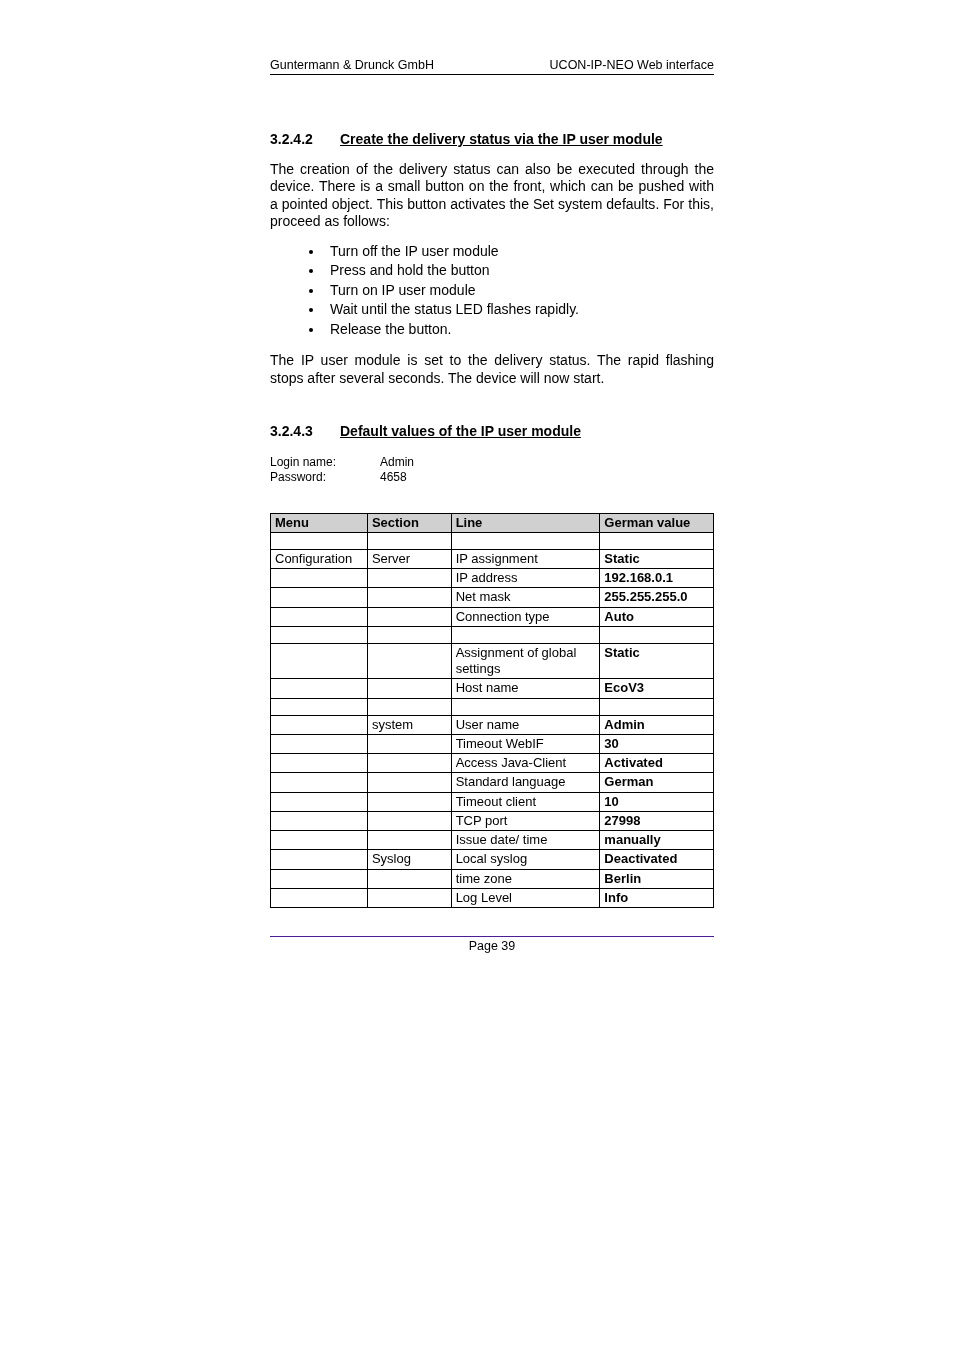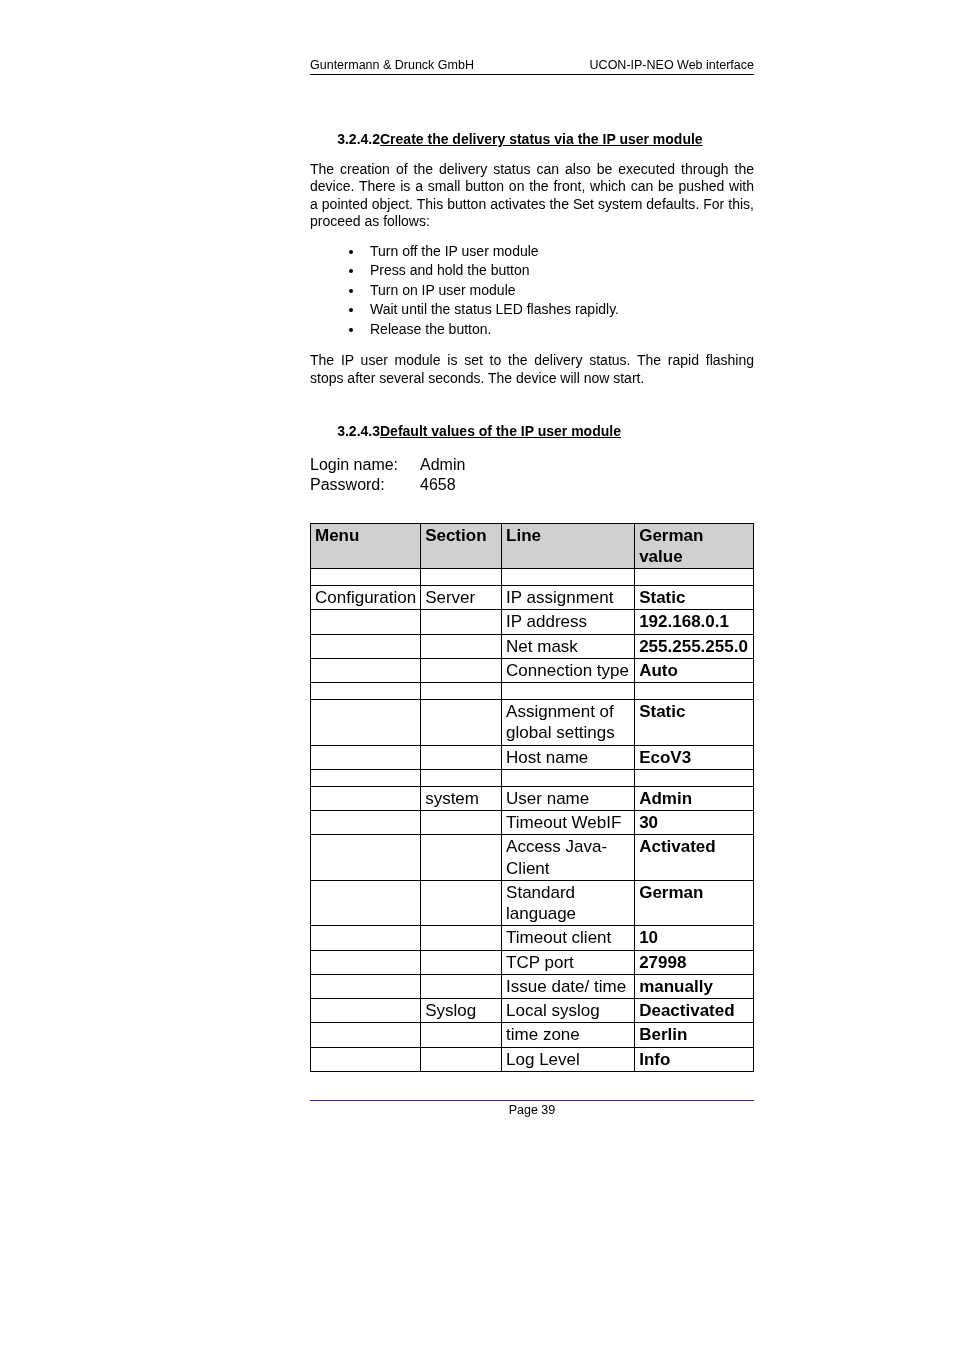--- a/index.html
+++ b/index.html
@@ -8,21 +8,20 @@
     background: #fff;
     font-family: Arial, Helvetica, sans-serif;
     color: #000;
   }
   .page {
     width: 826px;
     height: 1350px;
     position: relative;
     box-sizing: border-box;
     padding: 58px 112px 0 270px;
-    margin-left: 40px;
   }
   .header-row {
     display: flex;
     justify-content: space-between;
     font-size: 12.5px;
     border-bottom: 1.5px solid #000;
     padding-bottom: 2px;
   }
   .content {
     padding-top: 56px;
@@ -30,21 +29,20 @@
     line-height: 1.25;
   }
   .sec-heading {
     font-weight: bold;
     margin-bottom: 12px;
   }
   .sec-heading .num {
     display: inline-block;
     width: 70px;
     vertical-align: top;
-    text-align: right;
   }
   .sec-heading .title {
     text-decoration: underline;
   }
   .para {
     text-align: justify;
     margin-bottom: 12px;
   }
   .em { }
   ul.bullets {
@@ -54,27 +52,27 @@
   ul.bullets li {
     list-style: disc;
     padding-left: 6px;
     margin-bottom: 2px;
   }
   .block2 { margin-top: 36px; }
   .creds {
     display: flex;
     margin-top: 14px;
     margin-bottom: 28px;
-    font-size: 16px;
+    font-size: 12px;
   }
   .creds .col1 { width: 110px; }
   table.defaults {
     border-collapse: collapse;
     width: 100%;
-    font-size: 17px;
+    font-size: 13px;
   }
   table.defaults th, table.defaults td {
     border: 1px solid #000;
     padding: 1px 4px;
     text-align: left;
     vertical-align: top;
   }
   table.defaults th {
     background: #d0d0d0;
     font-weight: bold;

